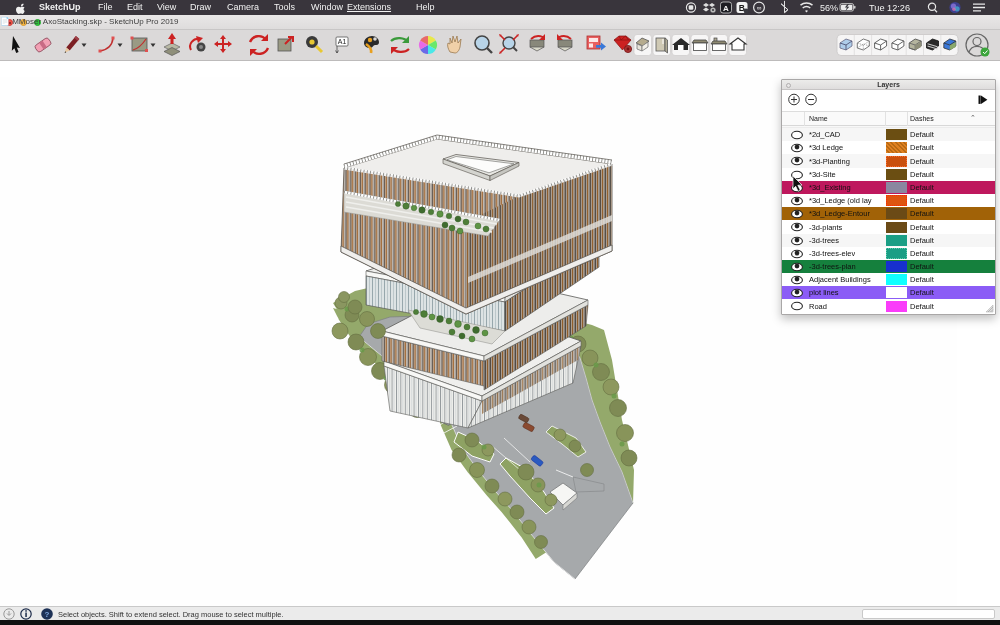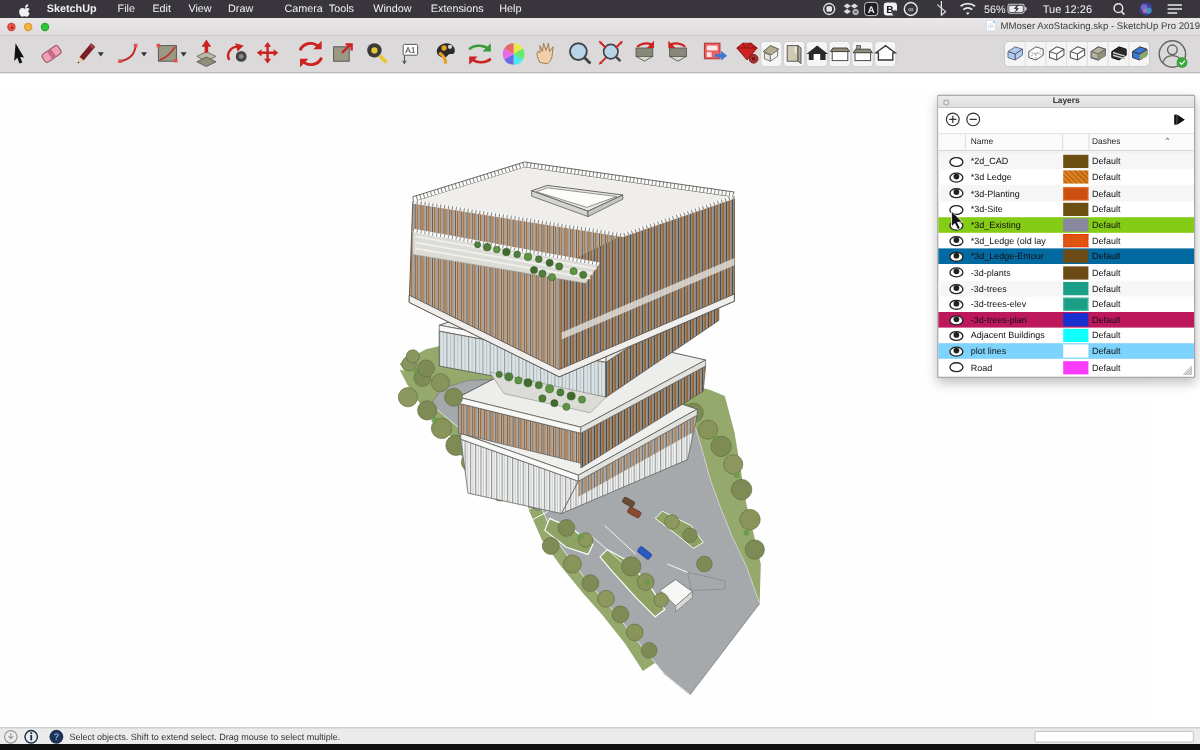--- a/index.html
+++ b/index.html
@@ -4,21 +4,21 @@
 <style>
   * { margin:0; padding:0; box-sizing:border-box; }
   html,body { width:1000px; height:625px; overflow:hidden; font-family:"Liberation Sans", sans-serif; }
   #screen { position:relative; width:1000px; height:625px; background:#fff; }
   
   #menubar { position:absolute; left:0; top:0; width:1000px; height:15px; background:#39353c; color:#f2f2f2; font-size:9px; }
   #menubar .mi { position:absolute; top:2px; }
   
   #titlebar { position:absolute; left:0; top:15px; width:1000px; height:15px; background:linear-gradient(#e9e7e7,#dedcdc); border-bottom:1px solid #c8c6c6; }
   .tl { position:absolute; top:4px; width:7px; height:7px; border-radius:50%; }
-  #title { position:absolute; top:2px; width:1000px; text-align:right; font-size:8px; color:#3d3d3d; }
+  #title { position:absolute; top:2px; width:1000px; text-align:left; font-size:8px; color:#3d3d3d; }
   
   #toolbar { position:absolute; left:0; top:30px; width:1000px; height:31px; background:#dbd9d9; border-bottom:1px solid #bdbbbb; }
   
   #tabrow { position:absolute; left:0; top:61px; width:1000px; height:16px; background:#e3e1e1; border-bottom:1px solid #d0cece; }
   .tab { position:absolute; top:4px; height:11px; font-size:7.5px; line-height:11px; text-align:center; background:#fff; color:#222; border:1px solid #c4c2c2; }
   
   #canvas { position:absolute; left:0; top:77px; width:957px; height:529px; background:#fefefe; }
   
   #layers { position:absolute; left:781px; top:2px; width:215px; height:236px; background:#fff; border:1px solid #a9a7a7; border-radius:1px; box-shadow:0 4px 10px rgba(0,0,0,0.25); }
   #lp-title { position:relative; height:10px; background:linear-gradient(#ececea,#dfdddd); border-bottom:1px solid #c6c4c4; font-size:7px; font-weight:bold; text-align:center; color:#333; line-height:10px; }
@@ -40,24 +40,24 @@
   <div id="menubar">
     <svg width="12" height="13" style="position:absolute;left:15px;top:1.5px;">
         <path d="M6.6 3.4c0.8-1 2-1 2.6-0.9 0.1 0.6-0.2 1.3-0.7 1.9-0.5 0.6-1.3 1-2 0.9-0.1-0.7 0.2-1.4 0.7-1.9z" fill="#f0f0f0" transform="translate(-0.6,-0.8)"></path>
         <path d="M8.7 6.1c0-1.3 1.1-1.9 1.1-1.9s-0.6-0.9-1.9-0.9c-0.9 0-1.6 0.5-2 0.5-0.4 0-1.1-0.5-1.9-0.5-1.3 0-2.5 1.1-2.5 3 0 1.9 1.4 4 2.5 4 0.5 0 0.9-0.4 1.7-0.4 0.8 0 1.1 0.4 1.7 0.4 1.1 0 2.2-2 2.4-2.9-0.9-0.4-1.1-1.3-1.1-1.3z" fill="#f0f0f0" transform="translate(-0.6,1.2) scale(1.05)"></path>
       </svg>
     <span class="mi" style="left:39px;font-weight:bold;">SketchUp</span>
     <span class="mi" style="left:98px;">File</span>
     <span class="mi" style="left:127px;">Edit</span>
     <span class="mi" style="left:157px;">View</span>
     <span class="mi" style="left:190px;">Draw</span>
-    <span class="mi" style="left:227px;margin-left:10px;">Camera</span>
+    <span class="mi" style="left:227px;">Camera</span>
     <span class="mi" style="left:274px;">Tools</span>
     <span class="mi" style="left:311px;">Window</span>
-    <span class="mi" style="left:359px;">Extensions</span>
+    <span class="mi" style="left:347px;text-decoration:underline;">Extensions</span>
     <span class="mi" style="left:416px;">Help</span>
     <svg id="mright" width="330" height="15" style="position:absolute;left:670px;top:0;">
 
       <circle cx="21" cy="7.5" r="4.6" fill="none" stroke="#e8e8e8" stroke-width="1.1"></circle>
       <rect x="18.7" y="5.2" width="4.6" height="4.6" rx="1.2" fill="#e8e8e8"></rect>
 
       <path d="M36 3l3 2-3 2-3-2zM42 3l3 2-3 2-3-2zM36 7.6l3 2-3 2-3-2z" fill="#dedede"></path>
       <circle cx="43" cy="10" r="2.6" fill="#bbb"></circle>
       <path d="M41.9 8.9l2.2 2.2M44.1 8.9l-2.2 2.2" stroke="#2a2a30" stroke-width="0.7"></path>
 
@@ -550,38 +550,38 @@
             <span class="df">Default</span>
           </div>
         <div class="lrow">
             <svg class="eye" width="14" height="10" style="position:absolute;left:8px;top:2px;">
               <ellipse cx="7" cy="5" rx="5.4" ry="3.7" fill="#fff" stroke="#222" stroke-width="1.1"></ellipse>
             </svg>
             <span class="nm">*3d-Site</span>
             <span class="sw" style="background:#6b4e12;"></span>
             <span class="df">Default</span>
           </div>
-        <div class="lrow" style="background:#84cc16;">
+        <div class="lrow" style="background:#be185d;">
             <svg class="eye" width="14" height="10" style="position:absolute;left:8px;top:2px;">
               <ellipse cx="7" cy="5" rx="5.4" ry="3.7" fill="#fff" stroke="#222" stroke-width="1.1"></ellipse>
             </svg>
             <span class="nm">*3d_Existing</span>
             <span class="sw" style="background:#8a87a0;"></span>
             <span class="df">Default</span>
           </div>
         <div class="lrow">
             <svg class="eye" width="14" height="10" style="position:absolute;left:8px;top:2px;">
               <ellipse cx="7" cy="5" rx="5.4" ry="3.7" fill="#fff" stroke="#222" stroke-width="1.1"></ellipse>
               <circle cx="7" cy="4.1" r="2.4" fill="#222"></circle>
             </svg>
             <span class="nm">*3d_Ledge (old lay</span>
             <span class="sw" style="background:#dd5510;border:1px dotted #ff2a00;"></span>
             <span class="df">Default</span>
           </div>
-        <div class="lrow" style="background:#0369a1;">
+        <div class="lrow" style="background:#a16207;">
             <svg class="eye" width="14" height="10" style="position:absolute;left:8px;top:2px;">
               <ellipse cx="7" cy="5" rx="5.4" ry="3.7" fill="#fff" stroke="#222" stroke-width="1.1"></ellipse>
               <circle cx="7" cy="4.1" r="2.4" fill="#222"></circle>
             </svg>
             <span class="nm">*3d_Ledge-Entour</span>
             <span class="sw" style="background:#6b4a16;"></span>
             <span class="df">Default</span>
           </div>
         <div class="lrow">
             <svg class="eye" width="14" height="10" style="position:absolute;left:8px;top:2px;">
@@ -603,39 +603,39 @@
           </div>
         <div class="lrow">
             <svg class="eye" width="14" height="10" style="position:absolute;left:8px;top:2px;">
               <ellipse cx="7" cy="5" rx="5.4" ry="3.7" fill="#fff" stroke="#222" stroke-width="1.1"></ellipse>
               <circle cx="7" cy="4.1" r="2.4" fill="#222"></circle>
             </svg>
             <span class="nm">-3d-trees-elev</span>
             <span class="sw" style="background:#1a9e85;border:1px dotted #5ecfae;"></span>
             <span class="df">Default</span>
           </div>
-        <div class="lrow" style="background:#be185d;">
+        <div class="lrow" style="background:#15803d;">
             <svg class="eye" width="14" height="10" style="position:absolute;left:8px;top:2px;">
               <ellipse cx="7" cy="5" rx="5.4" ry="3.7" fill="#fff" stroke="#222" stroke-width="1.1"></ellipse>
               <circle cx="7" cy="4.1" r="2.4" fill="#222"></circle>
             </svg>
             <span class="nm">-3d-trees-plan</span>
             <span class="sw" style="background:#1730cf;"></span>
             <span class="df">Default</span>
           </div>
         <div class="lrow">
             <svg class="eye" width="14" height="10" style="position:absolute;left:8px;top:2px;">
               <ellipse cx="7" cy="5" rx="5.4" ry="3.7" fill="#fff" stroke="#222" stroke-width="1.1"></ellipse>
               <circle cx="7" cy="4.1" r="2.4" fill="#222"></circle>
             </svg>
             <span class="nm">Adjacent Buildings</span>
             <span class="sw" style="background:#10ffff;"></span>
             <span class="df">Default</span>
           </div>
-        <div class="lrow" style="background:#7dd3fc;">
+        <div class="lrow" style="background:#8b5cf6;">
             <svg class="eye" width="14" height="10" style="position:absolute;left:8px;top:2px;">
               <ellipse cx="7" cy="5" rx="5.4" ry="3.7" fill="#fff" stroke="#222" stroke-width="1.1"></ellipse>
               <circle cx="7" cy="4.1" r="2.4" fill="#222"></circle>
             </svg>
             <span class="nm">plot lines</span>
             <span class="sw" style="background:#fff;"></span>
             <span class="df">Default</span>
           </div>
         <div class="lrow">
             <svg class="eye" width="14" height="10" style="position:absolute;left:8px;top:2px;">

